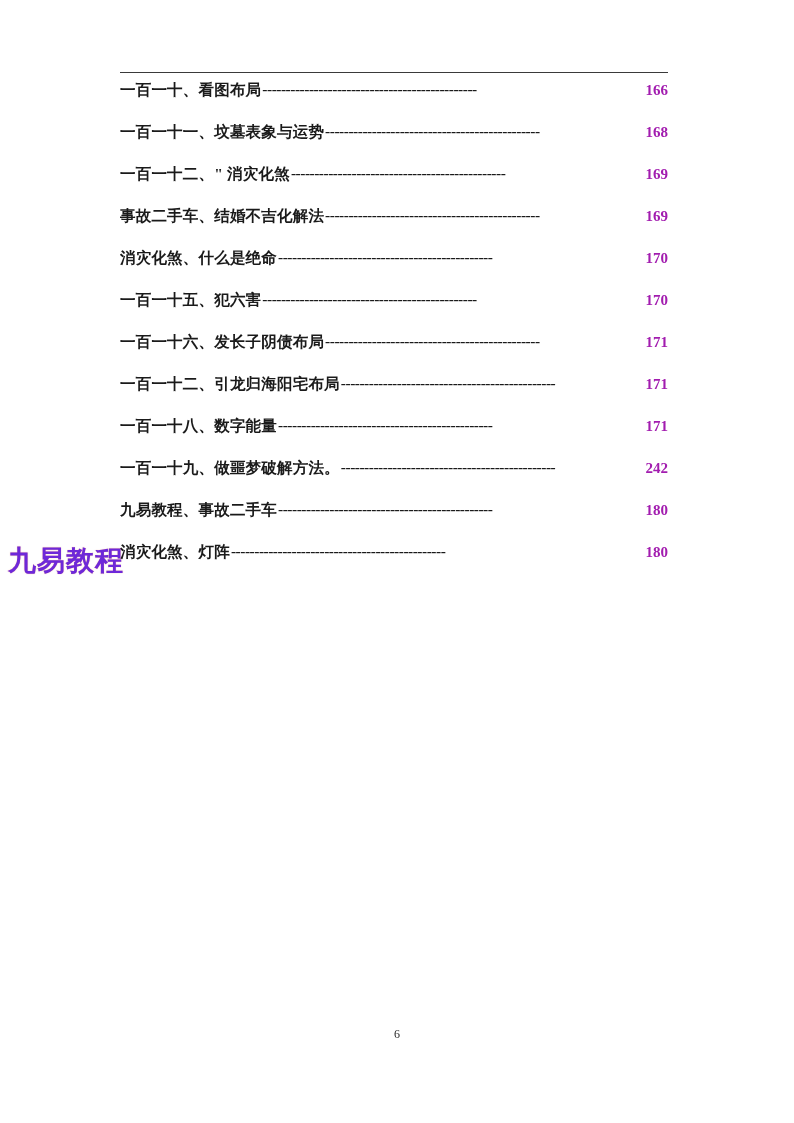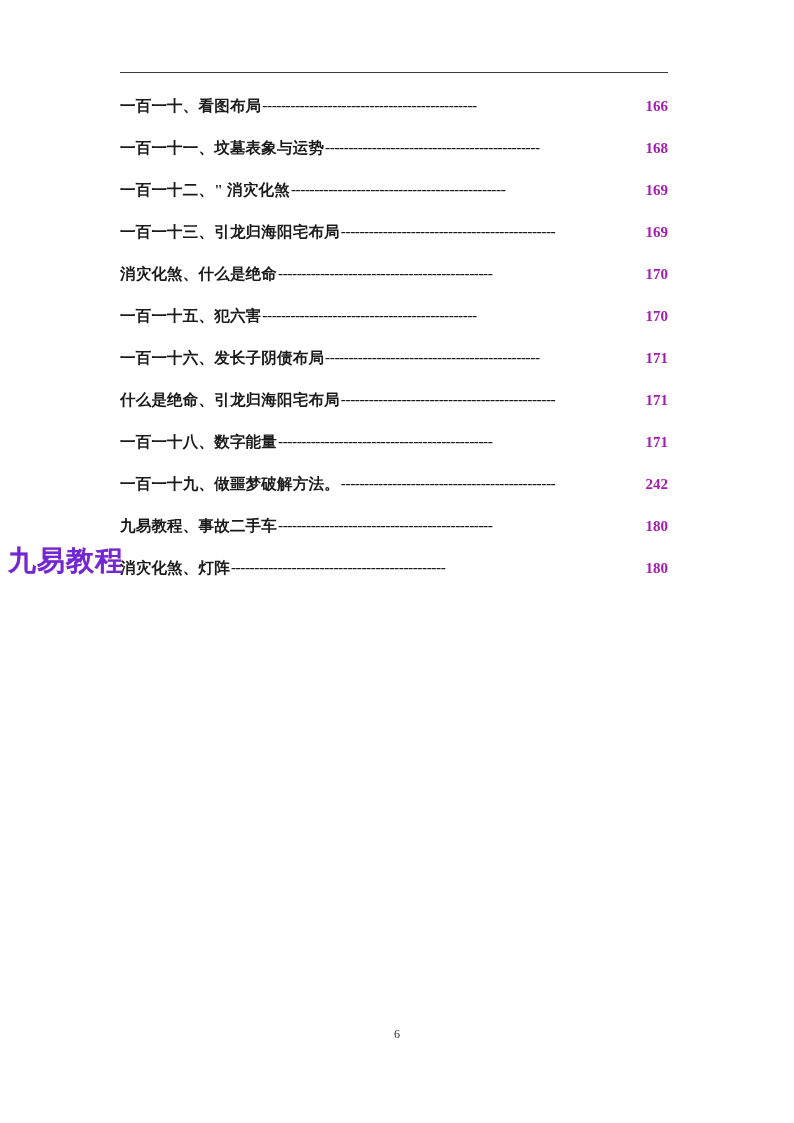--- a/index.html
+++ b/index.html
@@ -28,21 +28,21 @@
     left: 120px;
     top: 72px;
     width: 548px;
     height: 1px;
     background: #3a3a3a;
   }
 
   .toc {
     position: absolute;
     left: 120px;
-    top: 96px;
+    top: 80px;
     width: 548px;
   }
 
   .toc-entry {
     display: flex;
     align-items: baseline;
     width: 100%;
     height: 42px;
     font-weight: bold;
     font-size: 15.5px;
@@ -122,21 +122,21 @@
       <span class="toc-page">168</span>
     </div>
 
     <div class="toc-entry">
       <span class="toc-title">一百一十二、" 消灾化煞</span>
       <span class="toc-leader">----------------------------------------------</span>
       <span class="toc-page">169</span>
     </div>
 
     <div class="toc-entry">
-      <span class="toc-title">一百一十三、引龙归海阳宅布局</span>
+      <span class="toc-title">事故二手车、结婚不吉化解法</span>
       <span class="toc-leader">----------------------------------------------</span>
       <span class="toc-page">169</span>
     </div>
 
     <div class="toc-entry">
       <span class="toc-title">消灾化煞、什么是绝命</span>
       <span class="toc-leader">----------------------------------------------</span>
       <span class="toc-page">170</span>
     </div>
 
@@ -146,21 +146,21 @@
       <span class="toc-page">170</span>
     </div>
 
     <div class="toc-entry">
       <span class="toc-title">一百一十六、发长子阴债布局</span>
       <span class="toc-leader">----------------------------------------------</span>
       <span class="toc-page">171</span>
     </div>
 
     <div class="toc-entry">
-      <span class="toc-title">什么是绝命、引龙归海阳宅布局</span>
+      <span class="toc-title">一百一十二、引龙归海阳宅布局</span>
       <span class="toc-leader">----------------------------------------------</span>
       <span class="toc-page">171</span>
     </div>
 
     <div class="toc-entry">
       <span class="toc-title">一百一十八、数字能量</span>
       <span class="toc-leader">----------------------------------------------</span>
       <span class="toc-page">171</span>
     </div>
 

